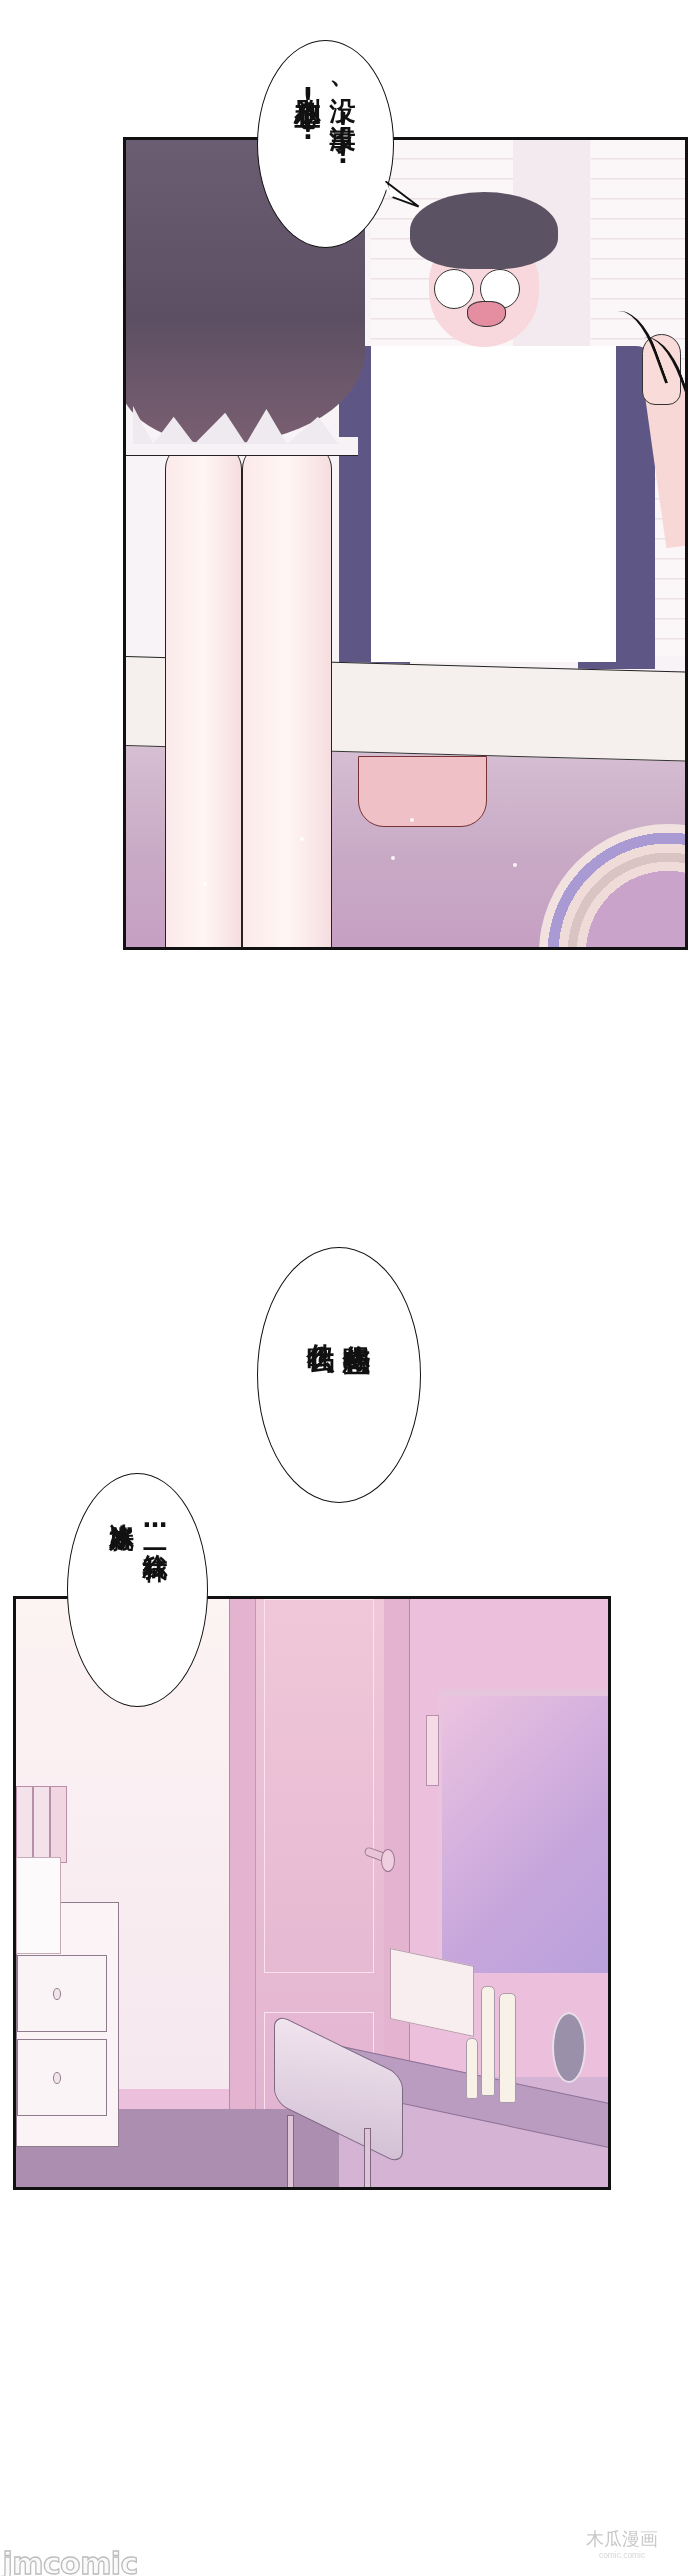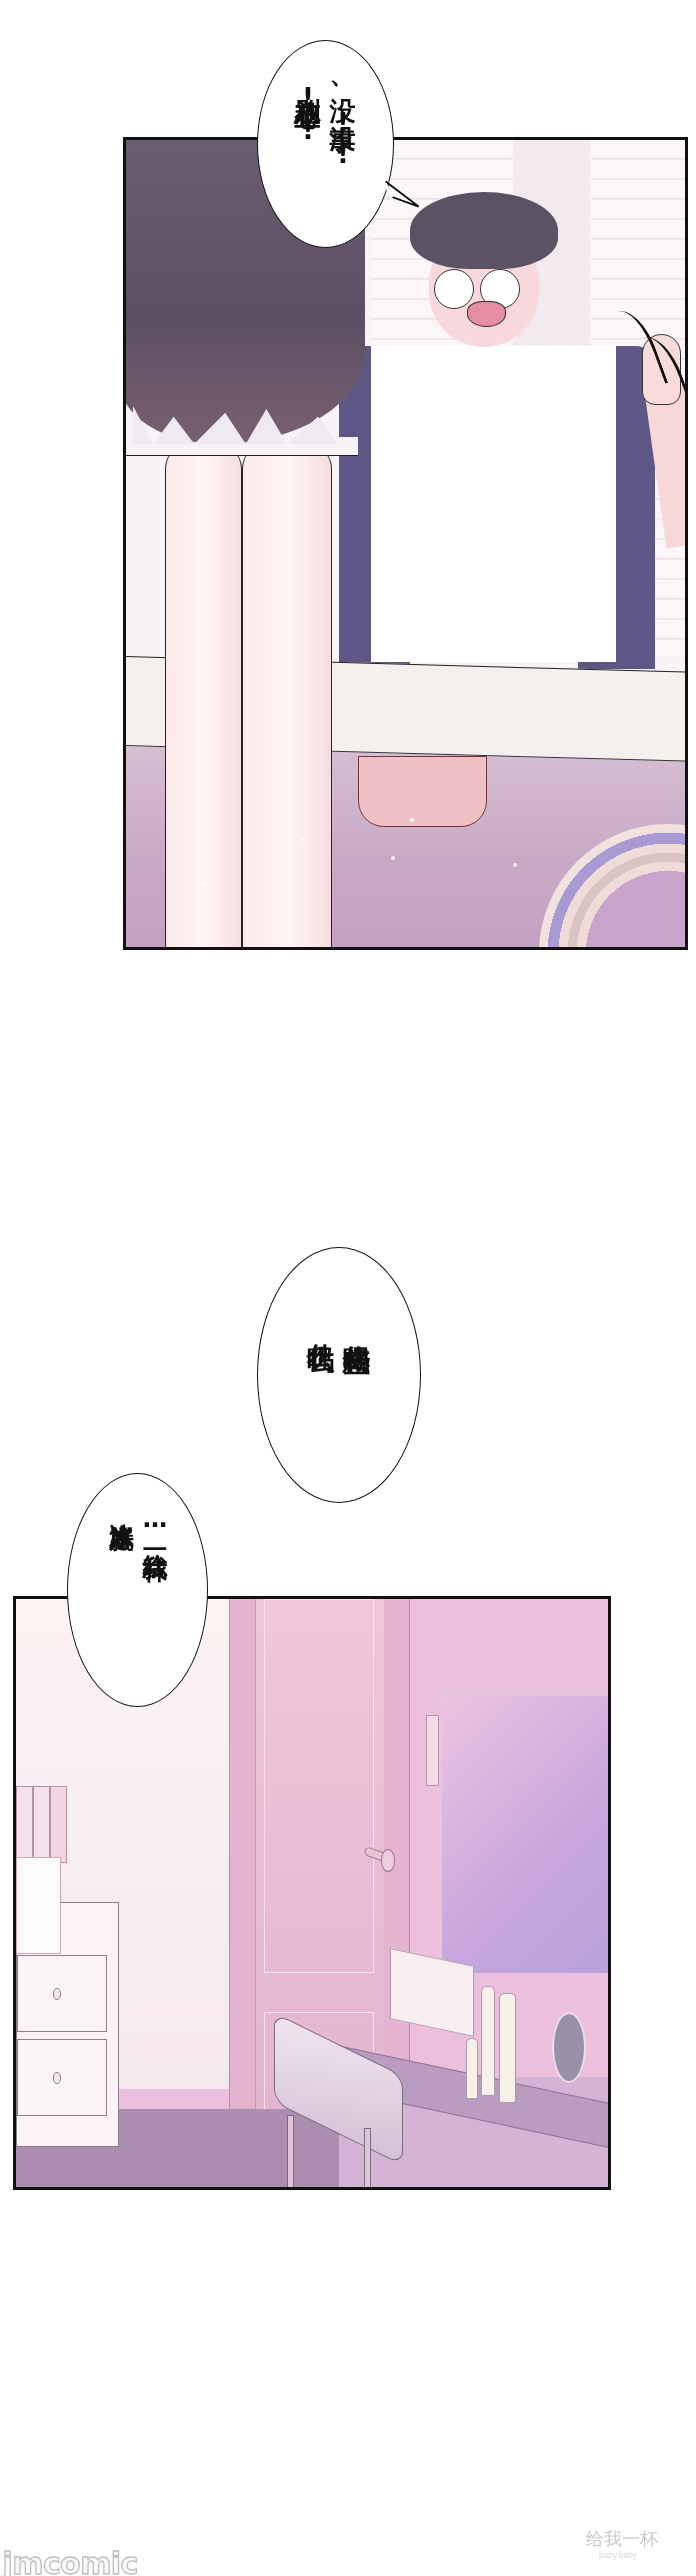--- a/index.html
+++ b/index.html
@@ -167,15 +167,15 @@
   <div class="stool-leg" style="left:271px;top:516px;"></div>
   <div class="stool-leg" style="left:348px;top:529px;"></div>
 </div>
 
 <div class="bubble" style="left:67px;top:1473px;width:141px;height:234px;padding-top:30px;">
   <div class="vcol" style="font-size:24.5px;">…给我一杯</div>
   <div class="vcol" style="font-size:24.5px;">冰水就好…</div>
 </div>
 
 <div class="wm-jm">jmcomic</div>
-<div class="wm-mugua">给我一杯</div>
-<div class="wm-url">baby.baby</div>
+<div class="wm-mugua">木瓜漫画</div>
+<div class="wm-url">comic.comic</div>
 
 
 </body></html>

